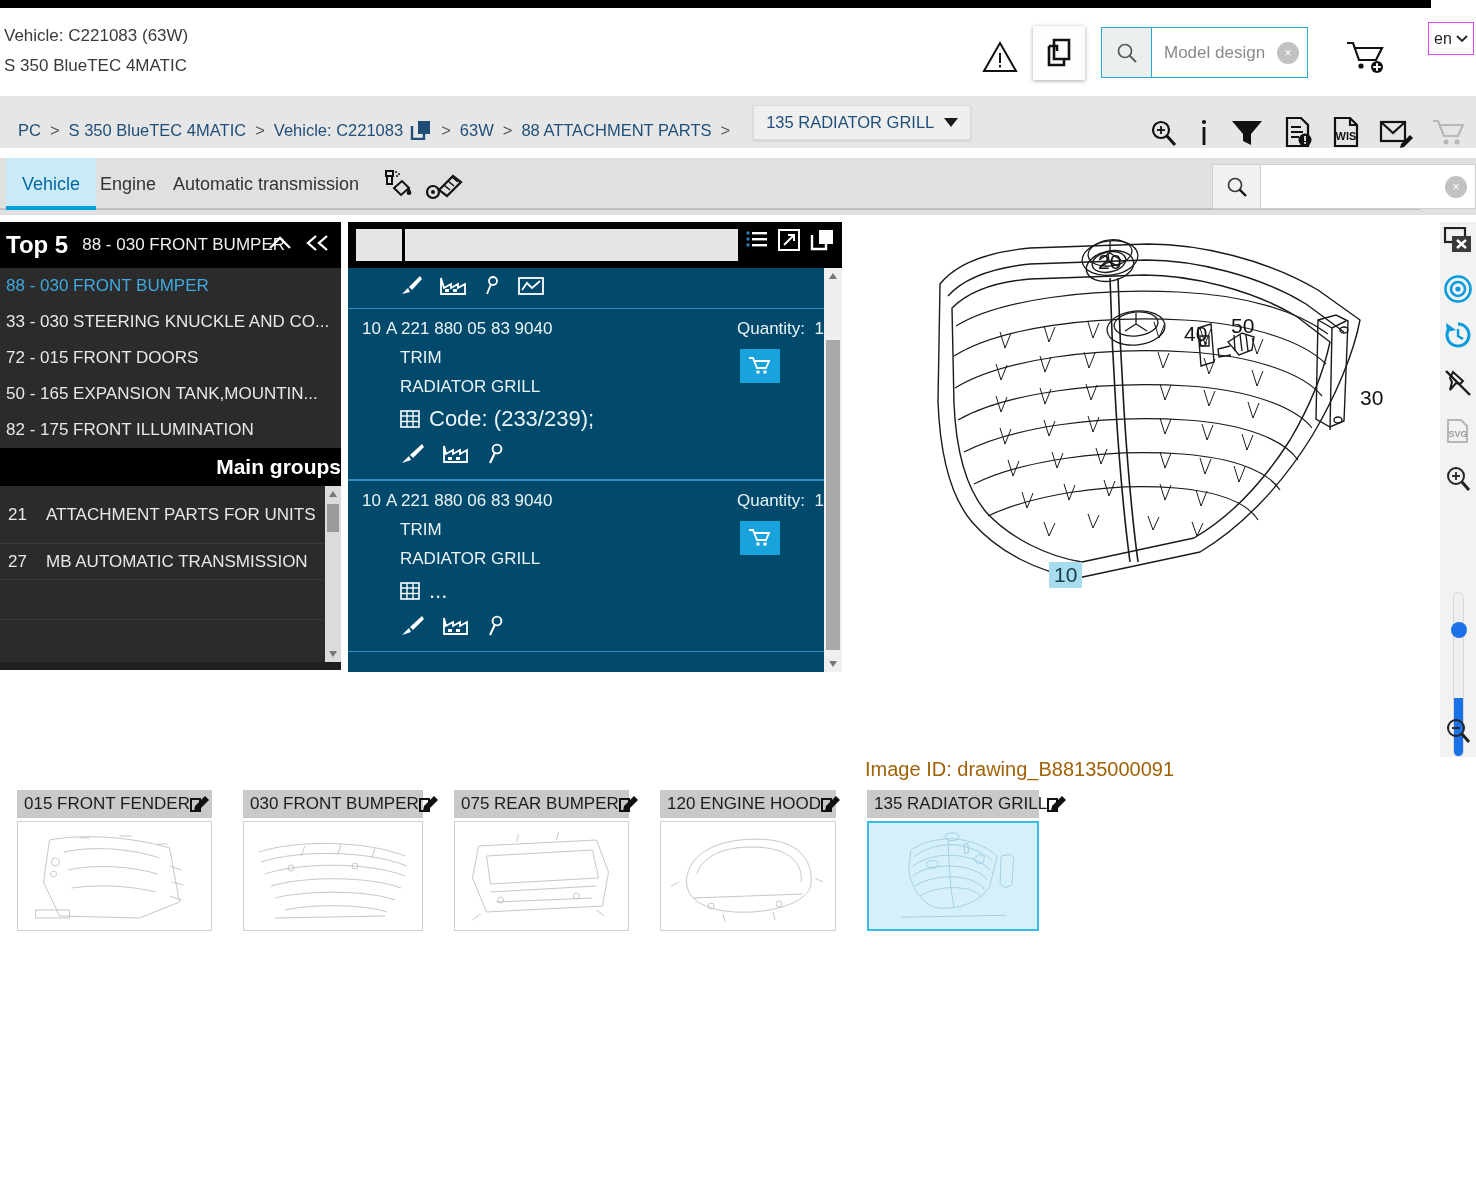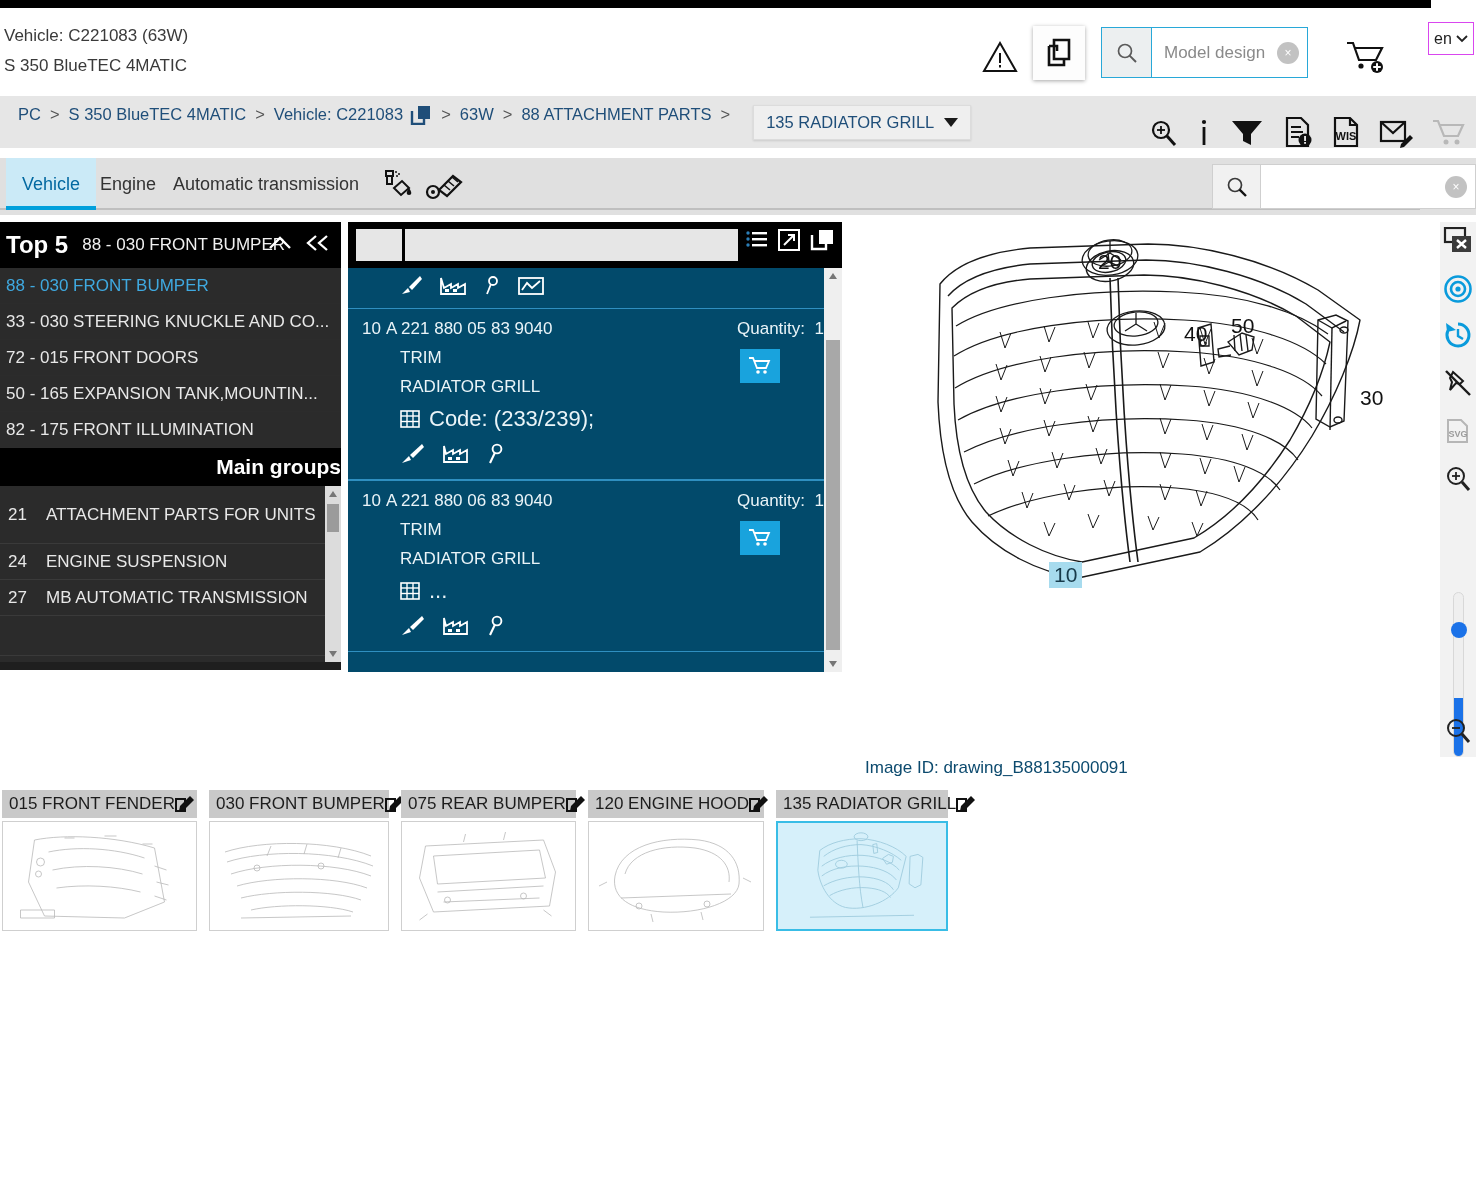--- a/index.html
+++ b/index.html
@@ -59,21 +59,21 @@
     position:absolute; left:1428px; top:14px; width:46px; height:33px;
     border:1px solid #d946ef; background:#fff; font-size:16px; color:#222;
     display:flex; align-items:center; justify-content:center; gap:4px;
   }
 
   
   .crumbbar {
     position:absolute; left:0; top:96px; width:1476px; height:52px;
     background:#e6e6e6; display:flex; align-items:center;
   }
-  .crumbs { display:flex; align-items:flex-start; padding-left:18px; gap:0; }
+  .crumbs { display:flex; align-items:flex-end; padding-left:18px; gap:0; }
   .crumb { font-size:16.5px; color:#1f4e79; white-space:nowrap; }
   .crumb-sep { font-size:16.5px; color:#555; margin:0 9px; }
   .crumb-copy { margin-left:7px; display:inline-flex; }
   .crumb-last {
     background:#efefef; border:1px solid #dcdcdc; padding:7px 12px;
     display:flex; align-items:center; gap:10px; margin-left:14px;
     box-shadow:0 1px 2px rgba(0,0,0,.12);
   }
   .crumb-last span { font-size:16.5px; color:#1f4e79; white-space:nowrap; }
   .tri-down { width:0;height:0;border-left:7px solid transparent;border-right:7px solid transparent;border-top:9px solid #1a1a1a; }
@@ -146,31 +146,31 @@
   .cartsq {
     position:absolute; right:62px; top:40px; width:40px; height:34px; background:#19a3dd;
     display:flex; align-items:center; justify-content:center;
   }
   .partial-icons { padding-left:52px; padding-top:6px; display:flex; gap:18px; align-items:center; height:30px; overflow:hidden; }
 
   
   .drawarea { position:absolute; left:848px; top:222px; width:588px; height:520px; background:#fff; }
   .callout { position:absolute; font-size:21px; color:#111; }
   .callout.hl { background:#a7dbee; padding:1px 5px; color:#173a4a; }
-  .imgid { position:absolute; left:865px; top:758px; font-size:17px; color:#0c4a6e; }
+  .imgid { position:absolute; left:865px; top:758px; font-size:20px; color:#a16207; }
 
   
   .vtool { position:absolute; left:1440px; top:222px; width:36px; height:535px; background:#f2f2f2; }
   .vbtn { position:absolute; left:0; width:36px; height:38px; display:flex; align-items:center; justify-content:center; }
   .slidertrack { position:absolute; left:13px; top:370px; width:11px; height:165px; background:#efefef; border-radius:6px; border:1px solid #d8d8d8; }
   .sliderfill { position:absolute; left:0; bottom:0; width:100%; height:58px; background:#1b72e8; border-radius:0 0 6px 6px; }
   .sliderknob { position:absolute; left:11px; top:400px; width:16px; height:16px; border-radius:50%; background:#1b72e8; }
 
   
-  .thumbs { position:absolute; left:0; top:790px; height:155px; display:flex; gap:12px; padding-left:2px; }
+  .thumbs { position:absolute; left:0; top:790px; height:155px; display:flex; gap:31px; padding-left:17px; }
   .thumb { width:200px; }
   .thumbcap {
     height:28px; background:#c9c9c9; display:flex; align-items:center; padding:0 7px;
     justify-content:space-between; white-space:nowrap;
   }
   .thumbcap span { font-size:17px; color:#1c1c1c; }
   .thumbimg { height:110px; border:1px solid #cfcfcf; background:#fff; margin-top:3px; position:relative; overflow:hidden; }
   .thumb.selected .thumbimg { border:2px solid #39bde6; background:#d6f0fa; }
   svg { display:block; }
 </style>
@@ -394,24 +394,20 @@
       </div>
 
     <div class="mgHead">
       <span>Main groups</span>
     </div>
 
     <div class="mglist">
       <div class="mgrow" style="height:58px;">
         <span class="num">21</span>
         <span class="lbl">ATTACHMENT PARTS FOR UNITS</span>
-      </div>
-      <div class="mgrow" style="height:36px;">
-        <span class="num">24</span>
-        <span class="lbl">ENGINE SUSPENSION</span>
       </div>
       <div class="mgrow" style="height:36px;">
         <span class="num">27</span>
         <span class="lbl">MB AUTOMATIC TRANSMISSION</span>
       </div>
       <div class="mgrow" style="height:40px;"></div>
 
       <div class="mgscroll">
         <div class="up">
           <svg width="10" height="8" viewBox="0 0 10 8">

